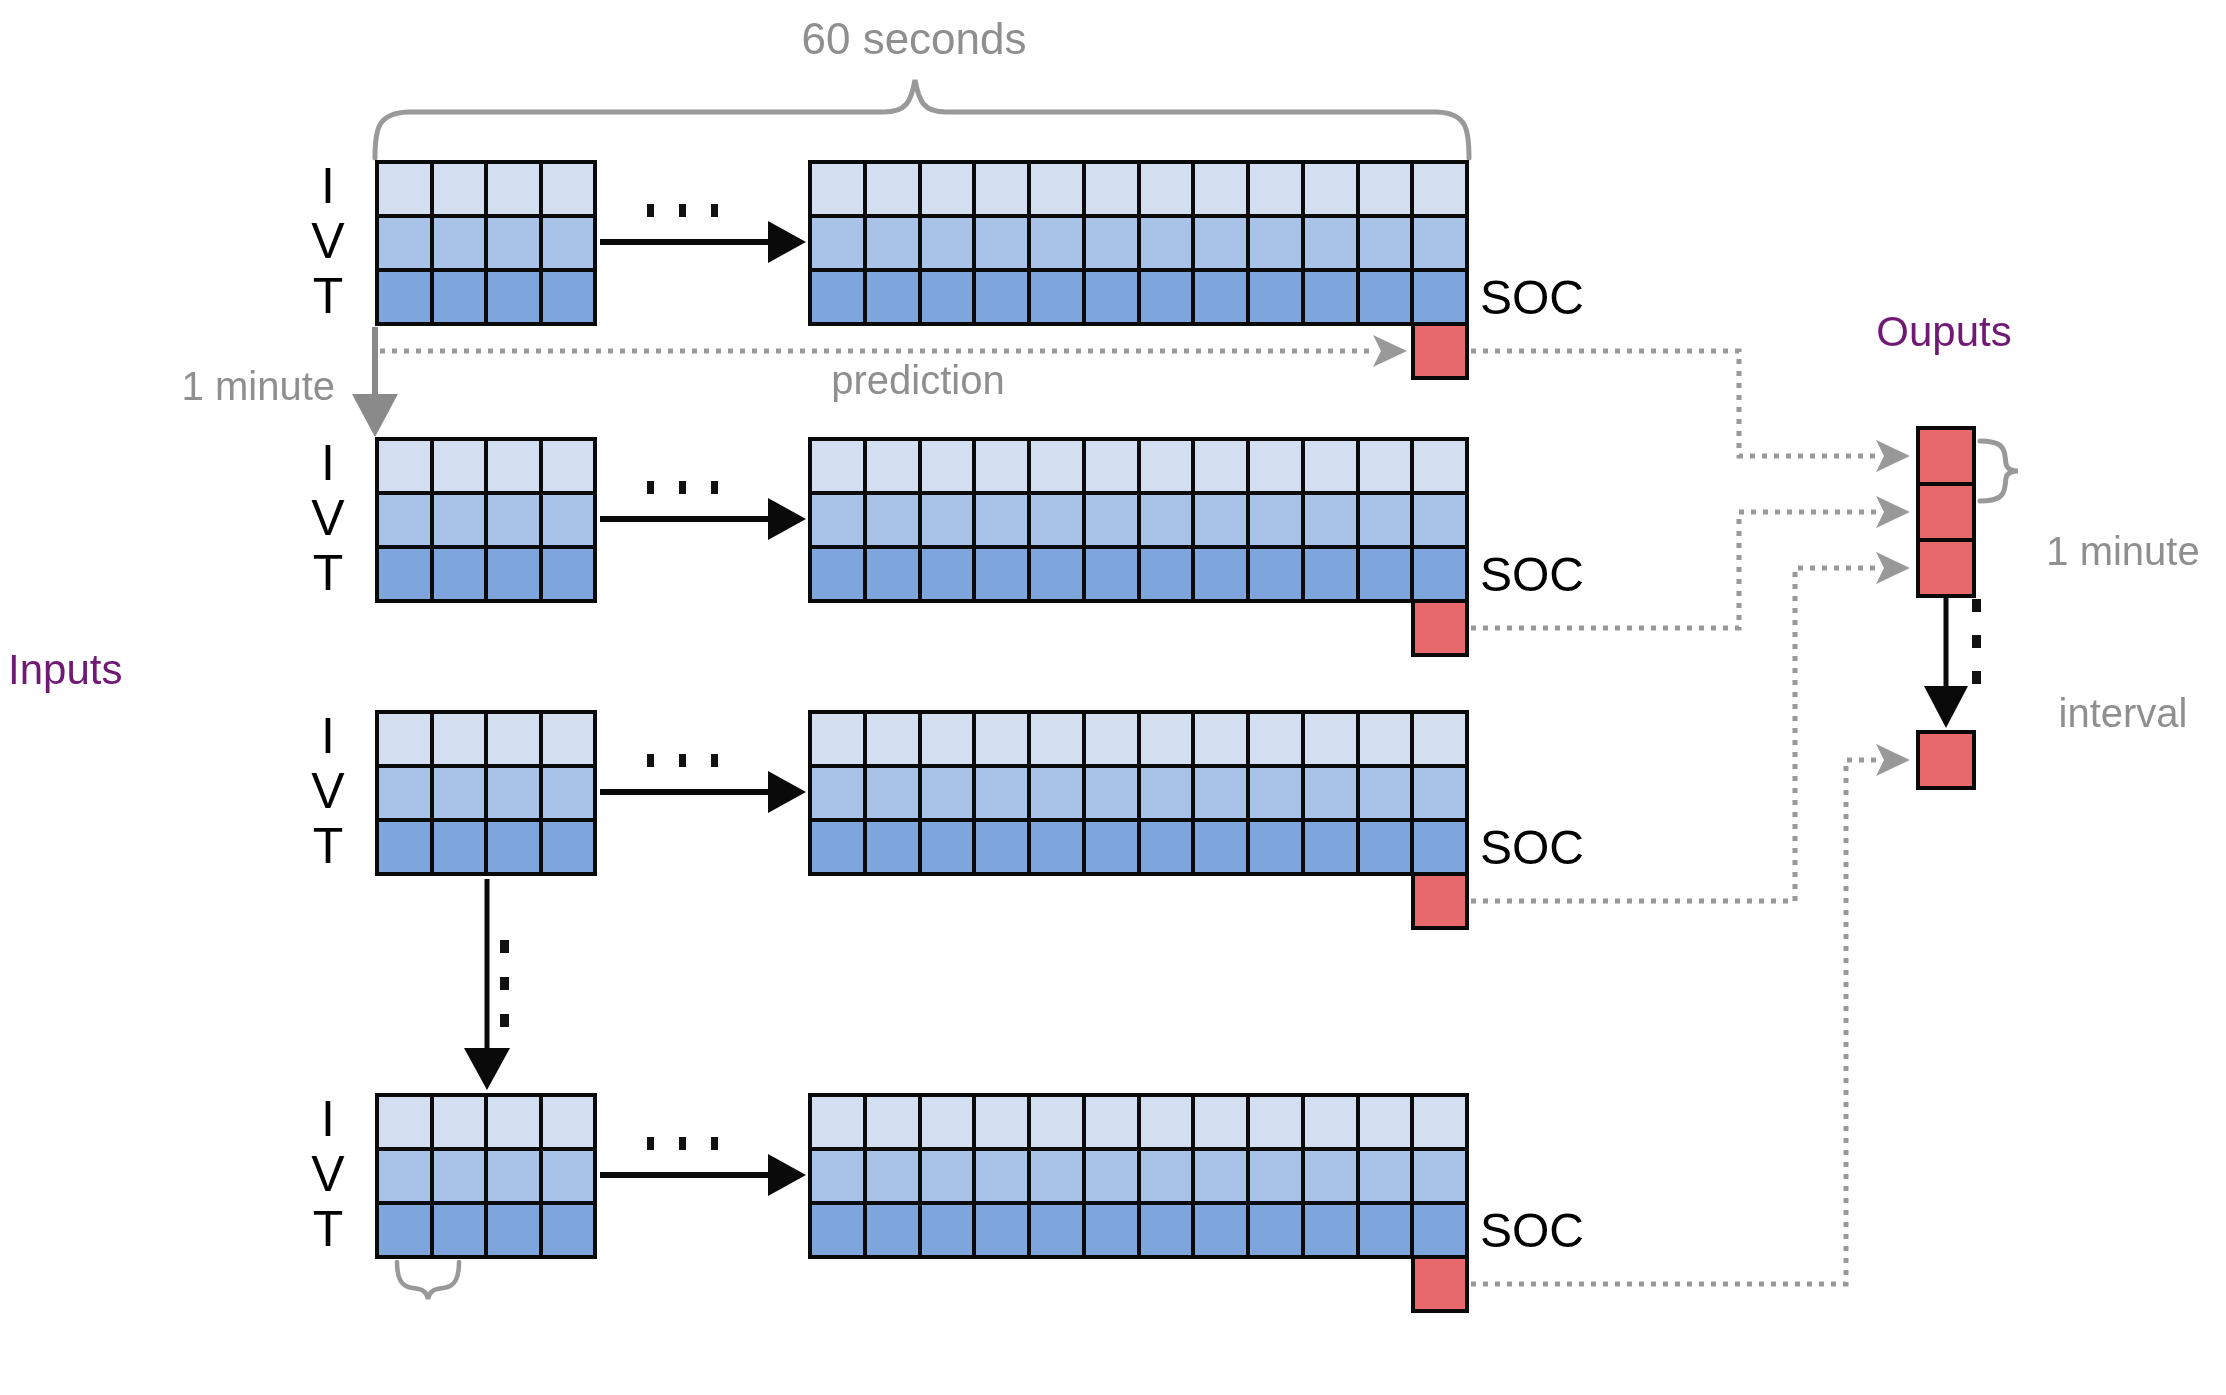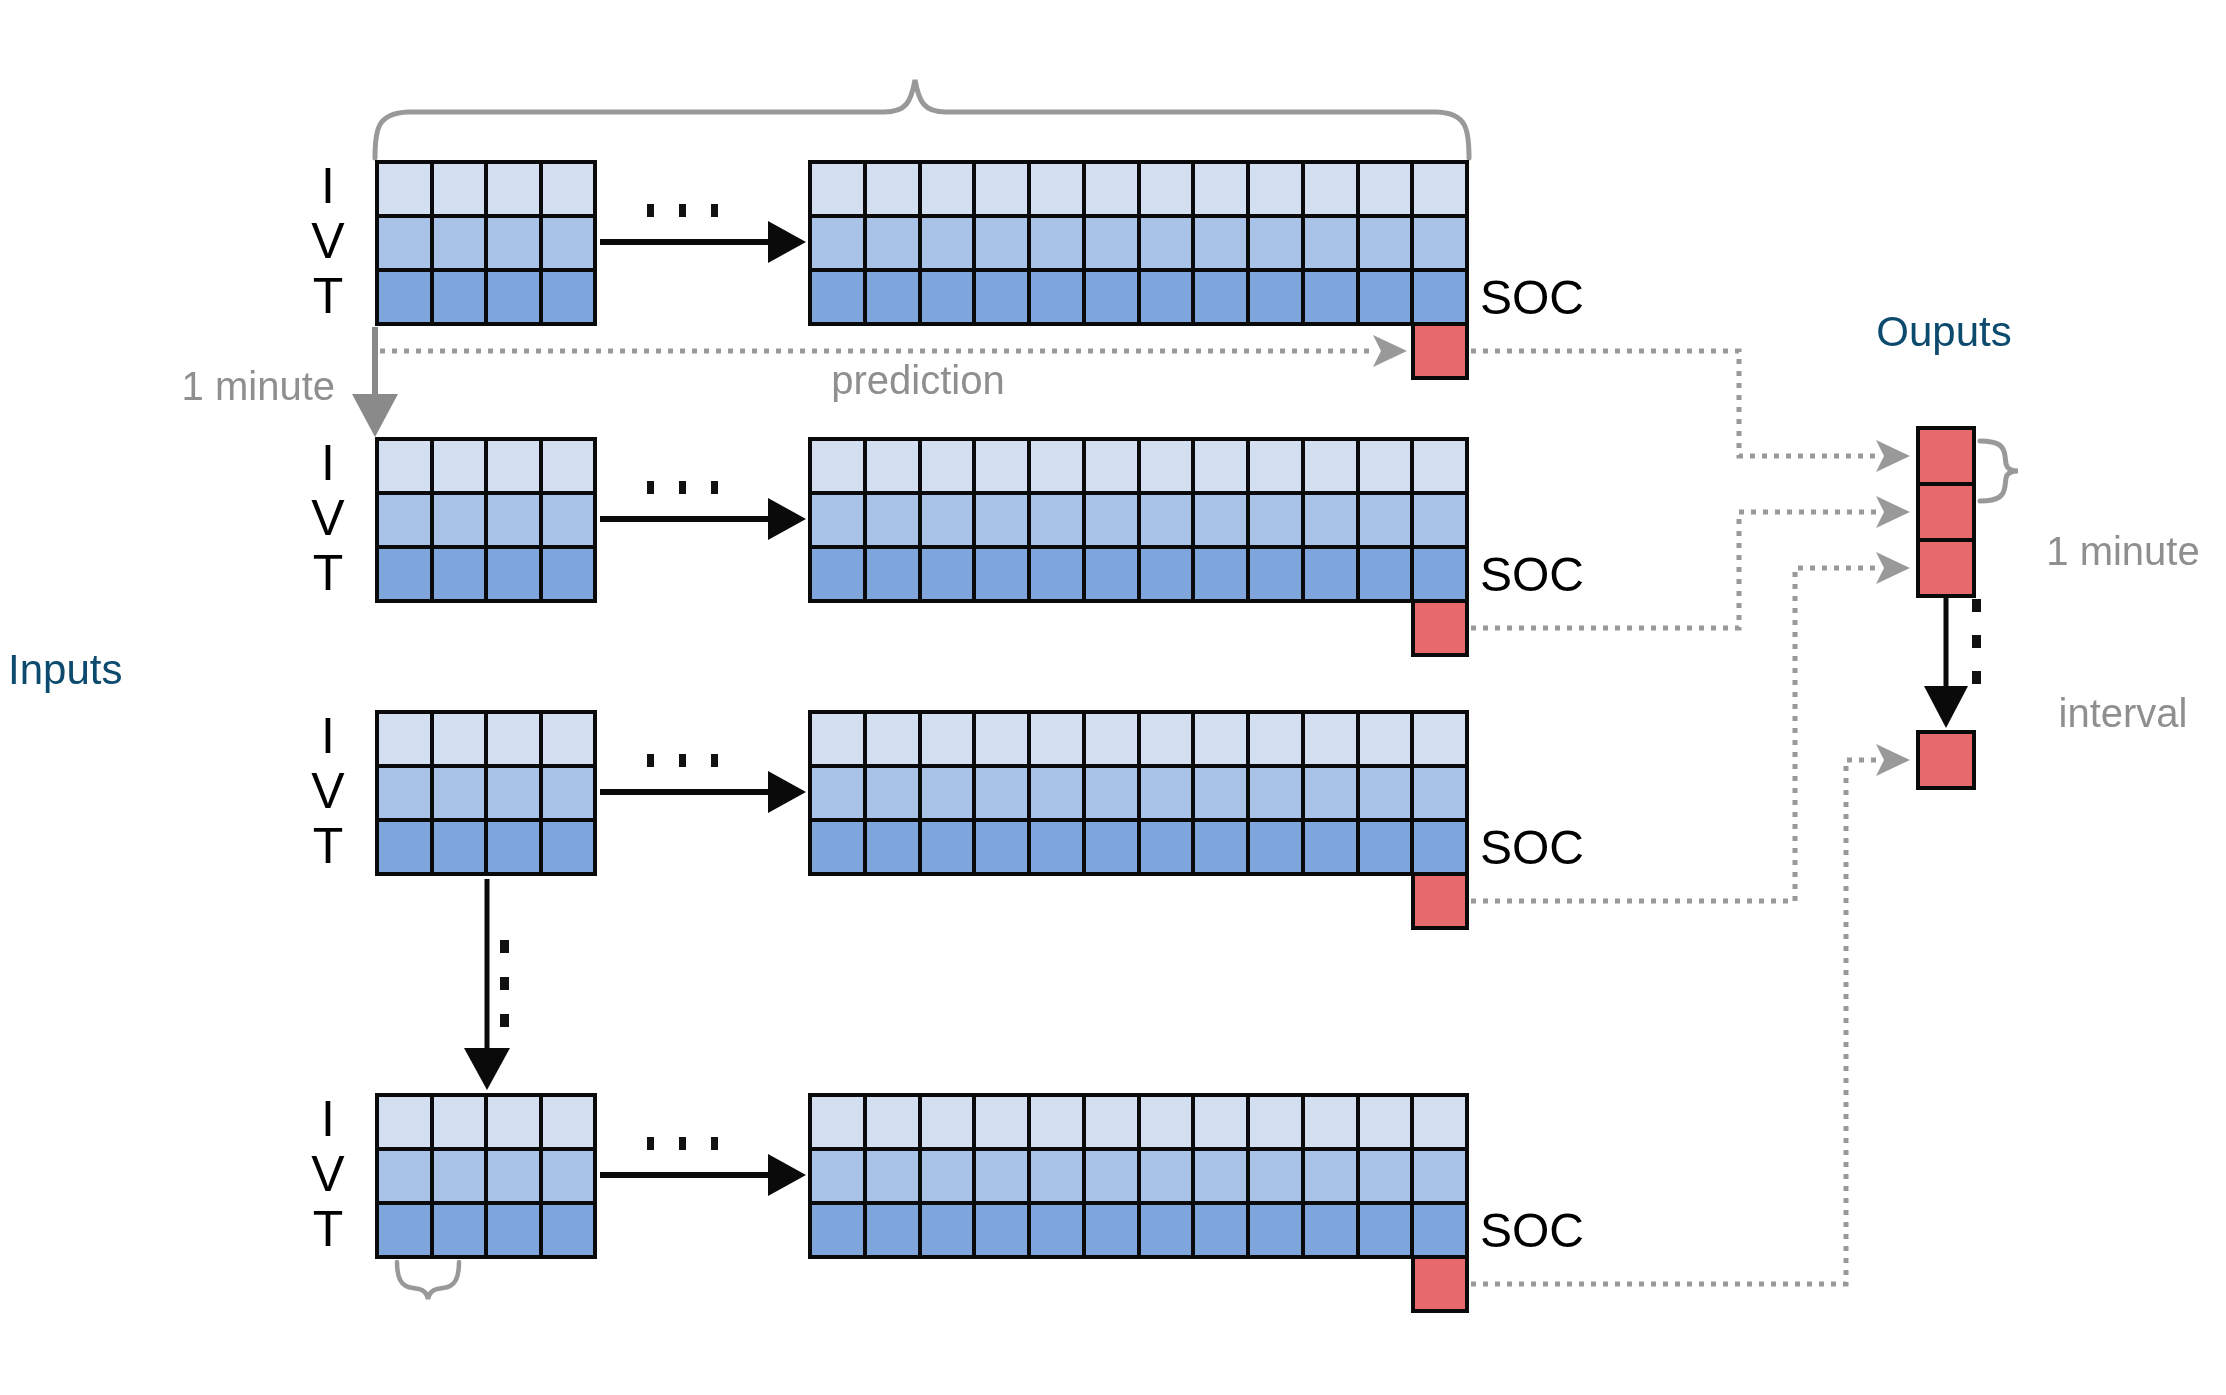--- a/index.html
+++ b/index.html
@@ -1,21 +1,21 @@
 <!DOCTYPE html>
 <html><head>
 <meta charset="utf-8">
 <style>
   html,body{margin:0;padding:0;background:#fff;}
   #canvas{
     position:relative;width:2226px;height:1395px;background:#ffffff;
     font-family:"Liberation Sans", sans-serif;overflow:hidden;
   }
   #connectors{position:absolute;left:0;top:0;}
-  .txt{position:absolute;white-space:pre;color:#0c4a6e;}
+  .txt{position:absolute;white-space:pre;color:#701a75;}
   .gray{color:#8f8f8f;}
   .center{text-align:center;}
   .right{text-align:right;}
   .grid{
     position:absolute;background:#0a0a0a;display:grid;gap:4px;padding:4px;
     box-sizing:border-box;height:166px;
   }
   .cell{width:100%;height:100%;}
   .rowlab{
     position:absolute;width:80px;text-align:center;font-size:50px;line-height:60px;color:#000;
@@ -380,20 +380,21 @@
       </div>
     </div>
 
   <div class="outstack">
     <div class="cell" style="background: rgb(231, 105, 107);"></div>
     <div class="cell" style="background: rgb(231, 105, 107);"></div>
     <div class="cell" style="background: rgb(231, 105, 107);"></div>
   </div>
   <div class="redcell" style="left: 1916px; top: 730px; width: 60px; height: 60px; background: rgb(231, 105, 107);"></div>
 
+  <div id="lbl60" class="txt gray center">60 seconds</div>
   <div id="lbl1min" class="txt gray right">1 minute</div>
   <div id="lblPred" class="txt gray center">prediction</div>
   <div id="lblInputs" class="txt">Inputs</div>
   <div id="lblOuputs" class="txt center">Ouputs</div>
   <div id="lblMinInt" class="txt gray center">
     <div>1 minute</div>
     <div>interval</div>
   </div>
   <div id="lblSecInt" class="txt gray center">
     

